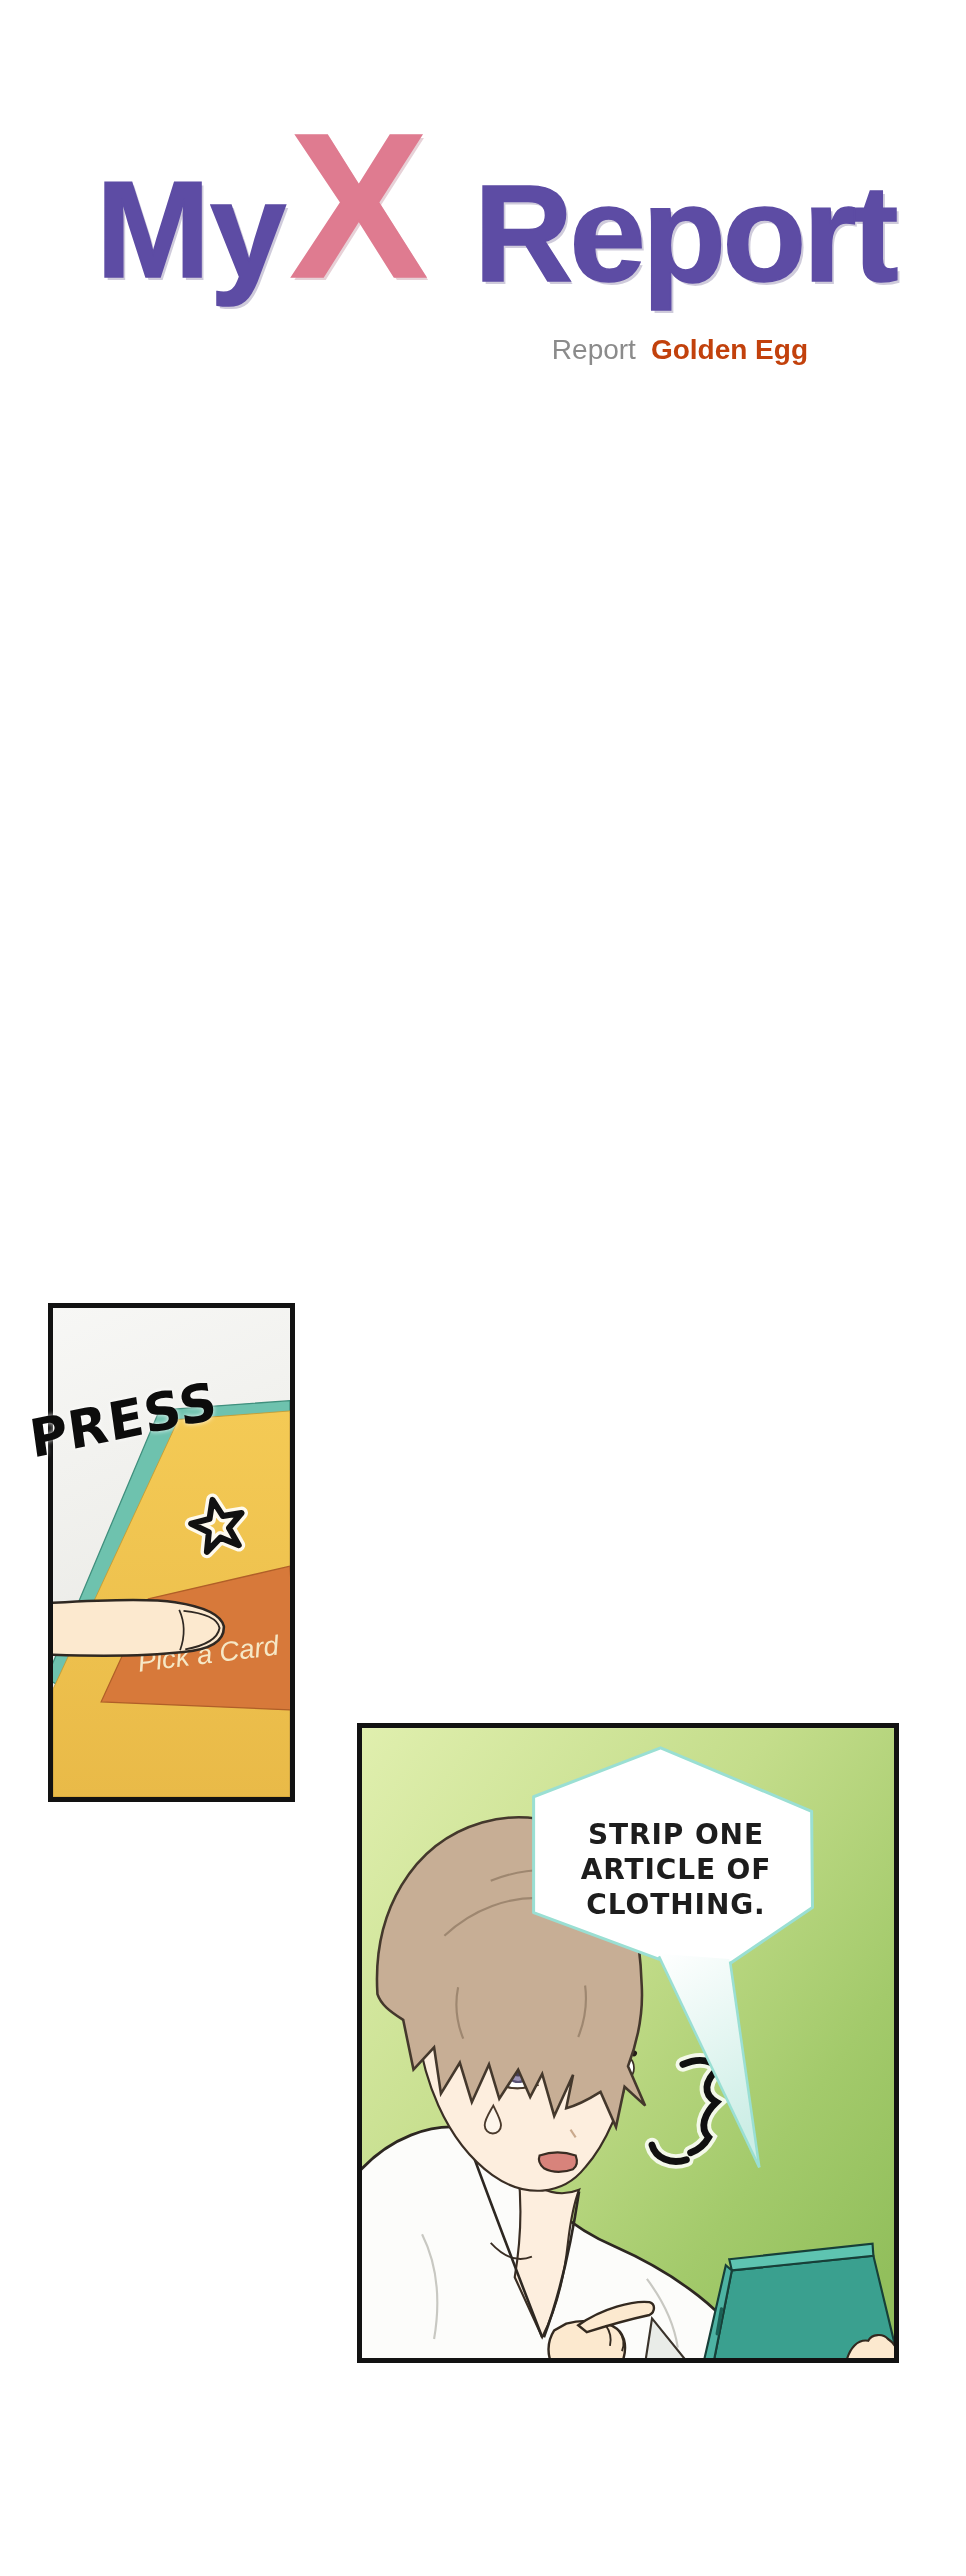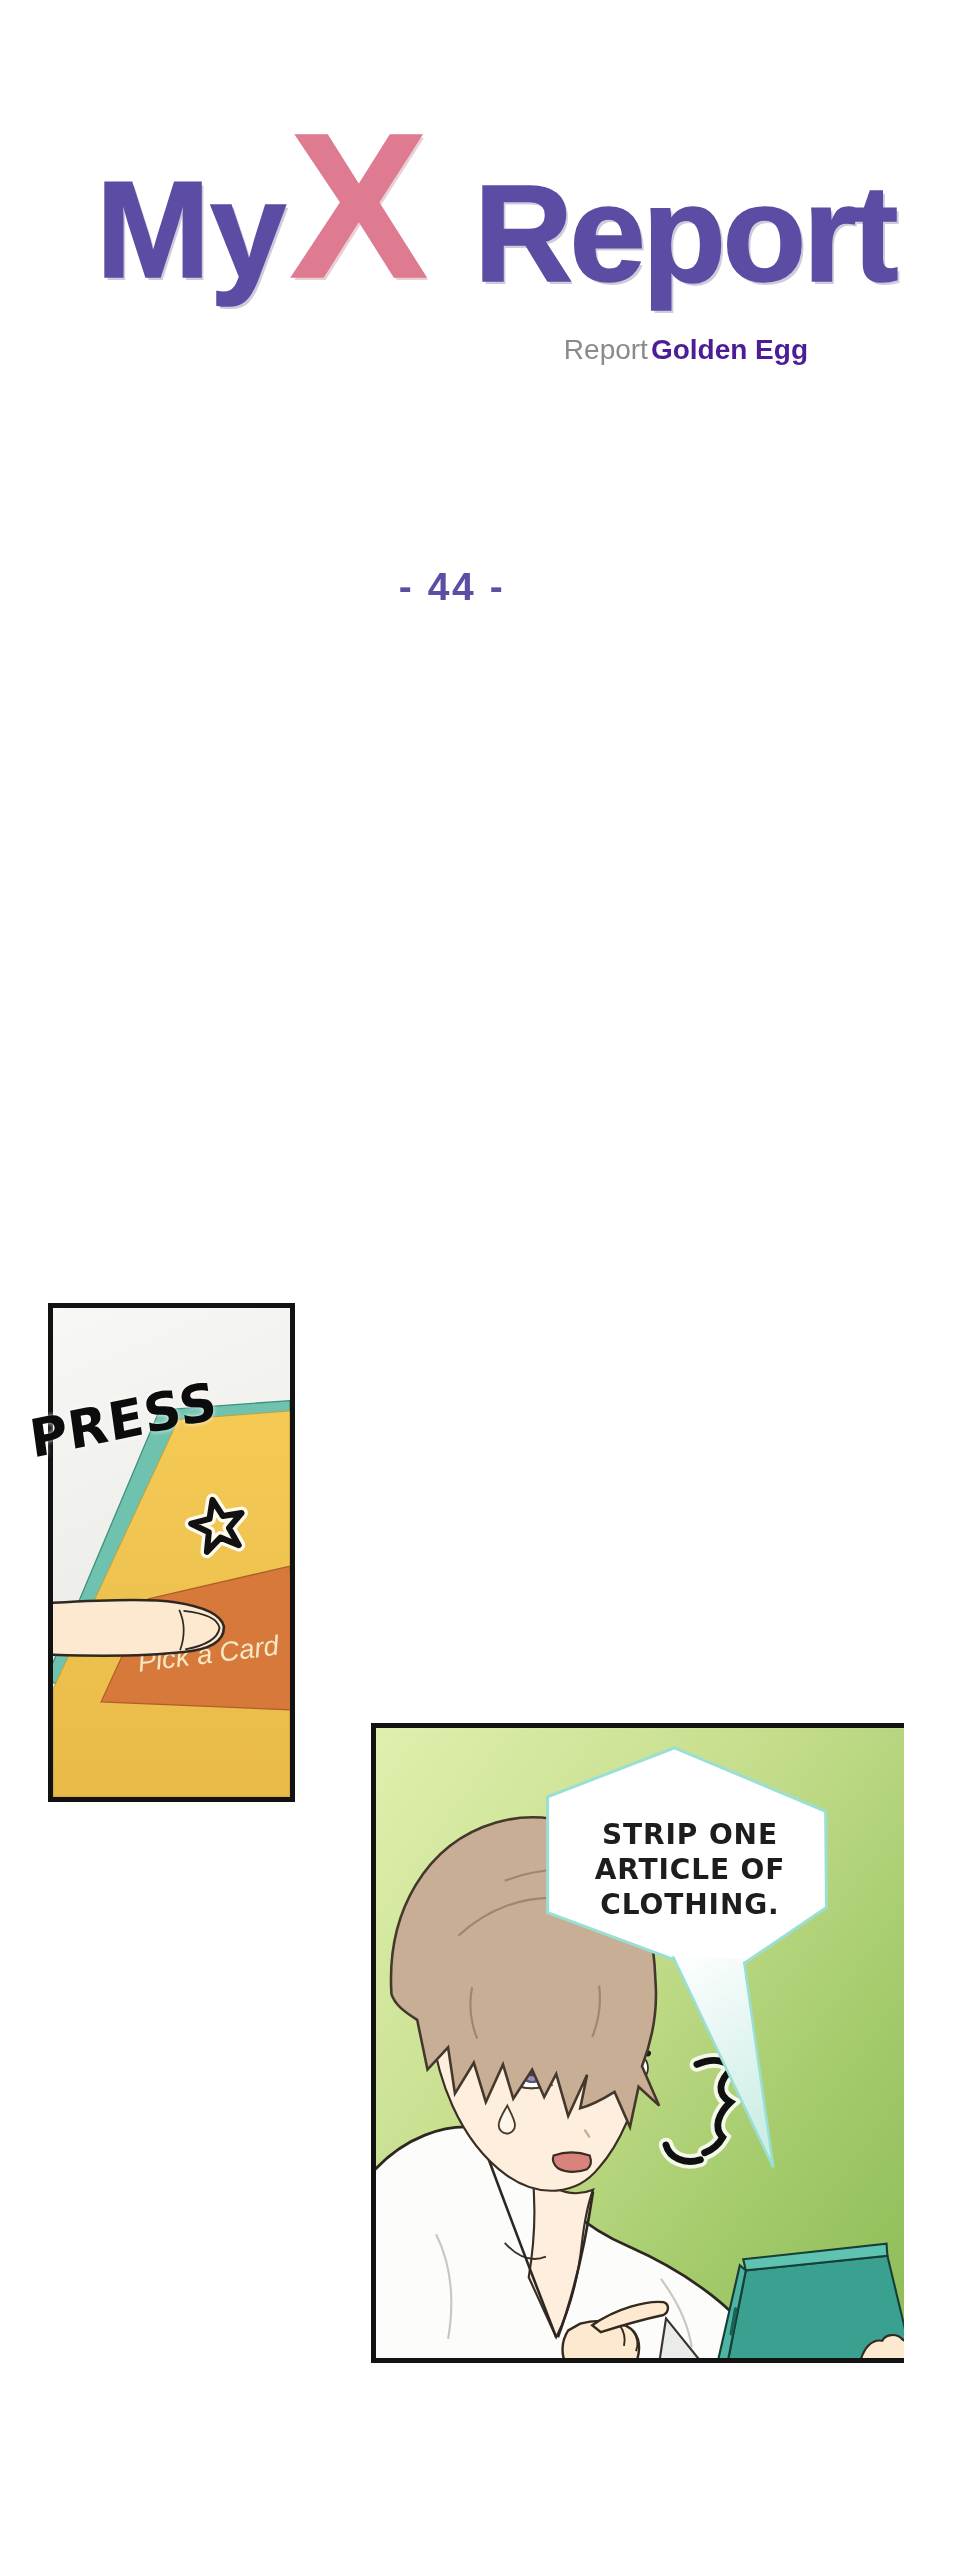--- a/index.html
+++ b/index.html
@@ -12,29 +12,29 @@
     position:absolute;line-height:1;font-weight:bold;white-space:nowrap;
     -webkit-text-stroke:1.7px currentColor;
   }
   .title-my{left:96px;top:161px;font-size:137px;color:#5d4ca4;text-shadow:2.6px 3.4px 0 rgba(62,46,110,0.25);}
   .title-x{left:290px;top:103px;font-size:206px;color:#df7b90;text-shadow:2.6px 3.4px 0 rgba(160,70,95,0.25);}
   .title-report{left:474px;top:165px;font-size:137px;color:#5d4ca4;letter-spacing:-3.4px;text-shadow:2.6px 3.4px 0 rgba(62,46,110,0.25);}
   .creator-line{
     position:absolute;right:96px;top:333px;font-size:28px;line-height:1.2;
     color:#8b8b8b;white-space:nowrap;
   }
-  .creator-name{font-weight:bold;color:#4c1d95;margin-left:3px;}
+  .creator-name{font-weight:bold;color:#c2410c;margin-left:15px;}
   .chapter{
     position:absolute;left:0;width:100%;top:565px;text-align:center;
     font-size:39px;font-weight:bold;color:#5a4fa4;letter-spacing:2.6px;
   }
   
   .panel{position:absolute;border:5.2px solid #121212;overflow:hidden;background:#fff;}
   .panel-1{left:48px;top:1303px;width:237px;height:489px;}
-  .panel-2{left:371px;top:1723px;width:532px;height:630px;}
+  .panel-2{left:357px;top:1723px;width:532px;height:630px;}
   .panel svg{display:block;}
   
   .press-sfx{
     position:absolute;left:26px;top:1410px;z-index:5;
     font-family:"DejaVu Sans",sans-serif;font-weight:bold;font-size:52px;
     color:#0c0c0c;transform:rotate(-12deg) skewX(-4deg);transform-origin:left top;
     letter-spacing:0.9px;white-space:nowrap;
     text-shadow:0 0 5.2px rgba(255,255,255,0.9);
   }
   .bubble-text{
@@ -52,21 +52,20 @@
   <div>
     <span class="title-part title-my">My</span>
     <span class="title-part title-x">X</span>
     <span class="title-part title-report">Report</span>
   </div>
 
   <div class="creator-line">
     <span>Report</span><span class="creator-name">Golden Egg</span>
   </div>
 
-  <div class="chapter">- 44 -</div>
 
   <div class="panel panel-1">
     <svg width="237" height="489" viewBox="0 0 276 570">
       <defs>
         <linearGradient id="p1bg" x1="0" y1="0" x2="0.2" y2="1">
           <stop offset="0" stop-color="#f7f7f5"></stop>
             <stop offset="1" stop-color="#e7e7e2"></stop>
         </linearGradient>
         <linearGradient id="boardGrad" x1="0" y1="0" x2="0" y2="1">
           <stop offset="0" stop-color="#f4ca55"></stop>

